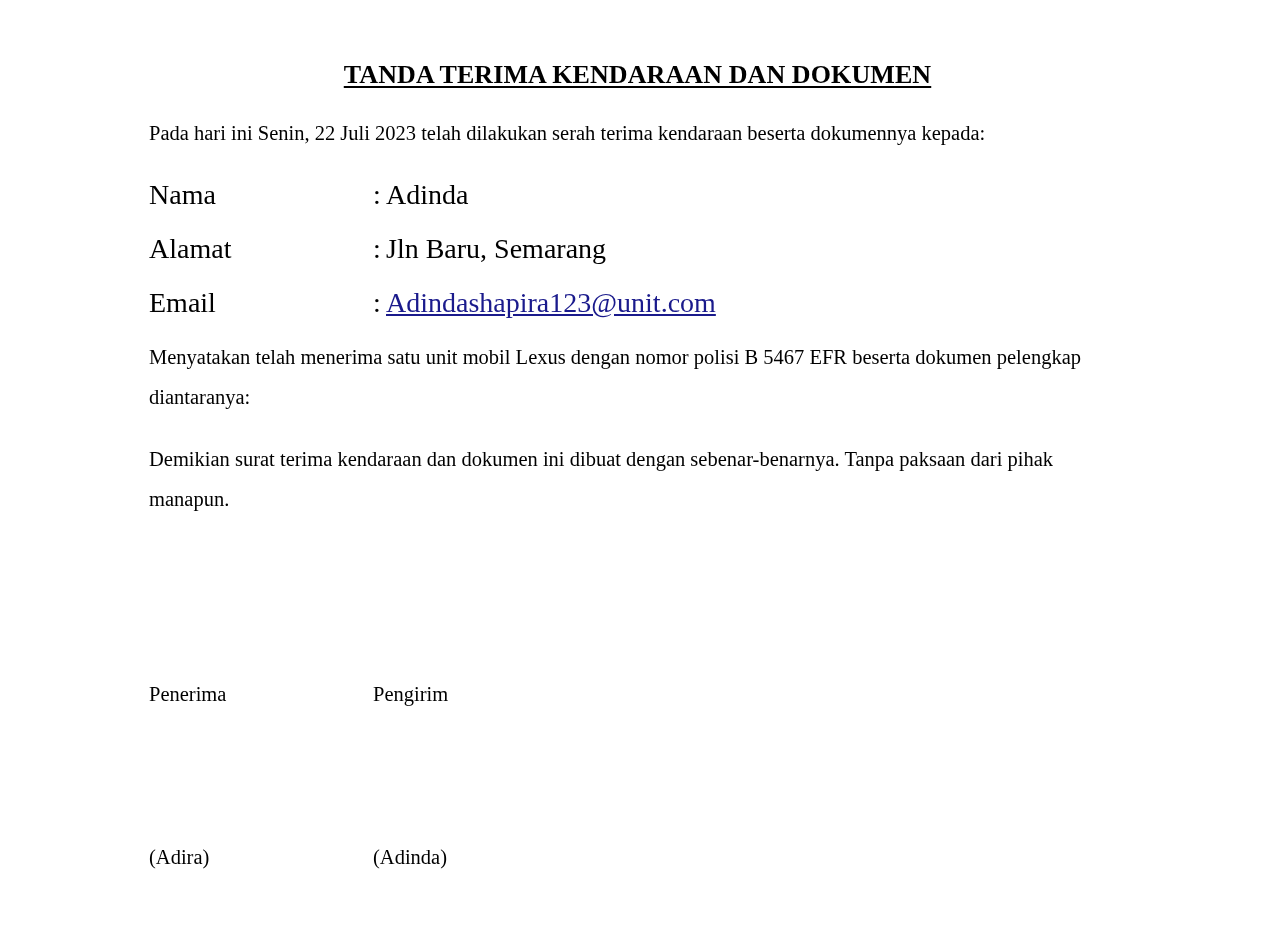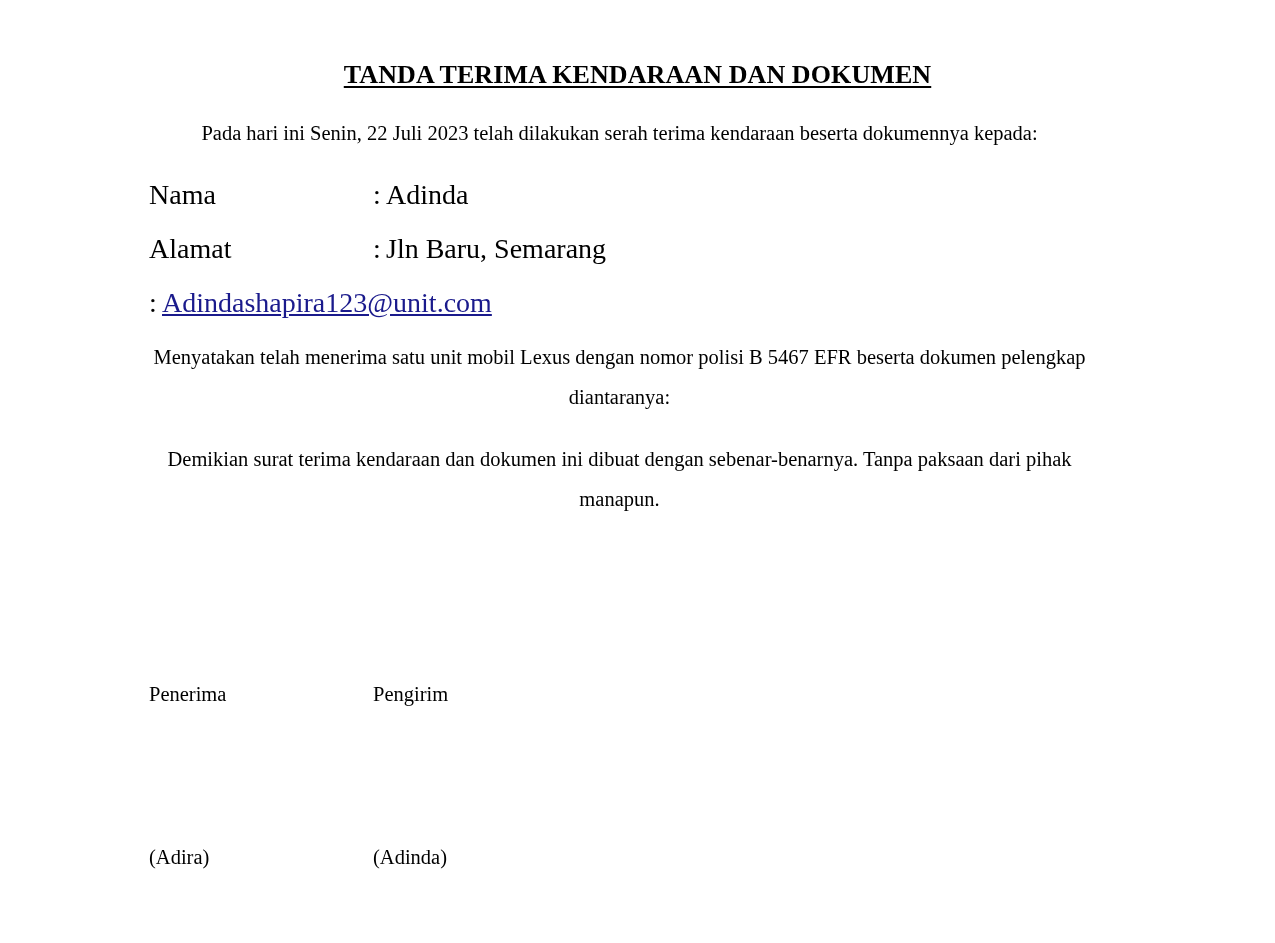--- a/index.html
+++ b/index.html
@@ -37,21 +37,21 @@
   .content {
     position: absolute;
     left: 149px;
     top: 113px;
     width: 941px;
   }
   p.para {
     margin: 0 0 22px 0;
     font-size: 20.5px;
     line-height: 40px;
-    text-align: center;
+    text-align: left;
   }
   .field-row {
     display: flex;
     font-size: 28px;
     line-height: 40px;
     margin-bottom: 14px;
   }
   .field-label {
     width: 224px;
     flex: 0 0 224px;
@@ -115,20 +115,21 @@
       <div class="field-value">Adinda</div>
     </div>
 
     <div class="field-row">
       <div class="field-label">Alamat</div>
       <div class="field-sep">:</div>
       <div class="field-value">Jln Baru, Semarang</div>
     </div>
 
     <div class="field-row">
+      <div class="field-label">Email</div>
       <div class="field-sep">:</div>
       <div class="field-value">
         <a class="email-link" href="#">Adindashapira123@unit.com</a>
       </div>
     </div>
 
     <p class="para">Menyatakan telah menerima satu unit mobil Lexus dengan nomor polisi B 5467 EFR beserta dokumen pelengkap diantaranya:</p>
 
 
     <p class="para">Demikian surat terima kendaraan dan dokumen ini dibuat dengan sebenar-benarnya. Tanpa paksaan dari pihak manapun.</p>

